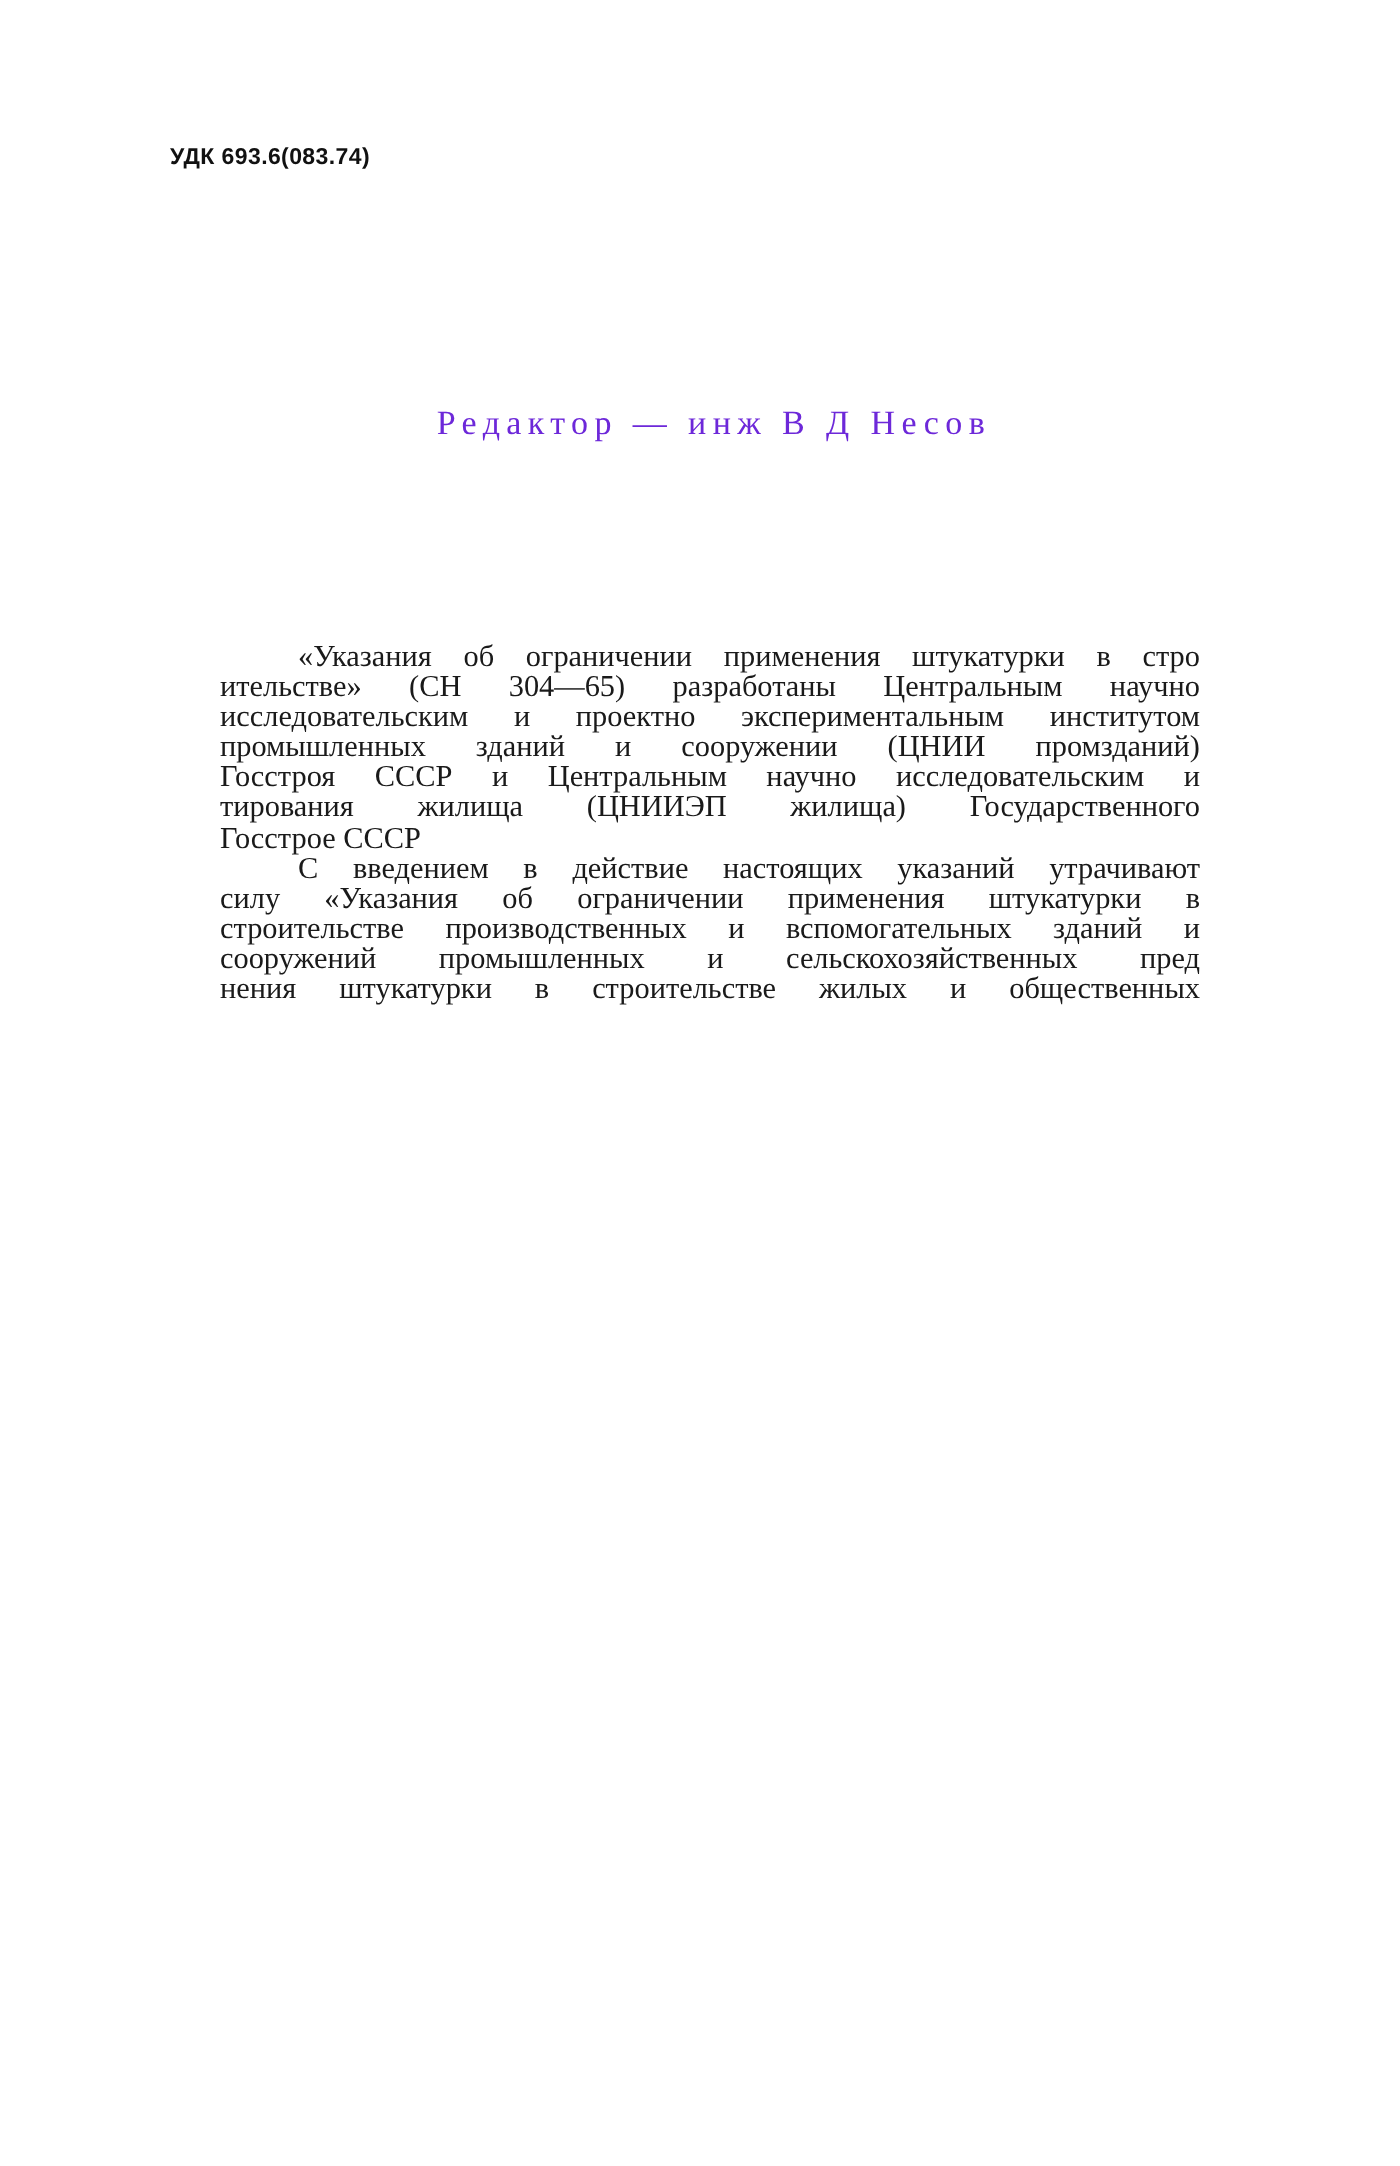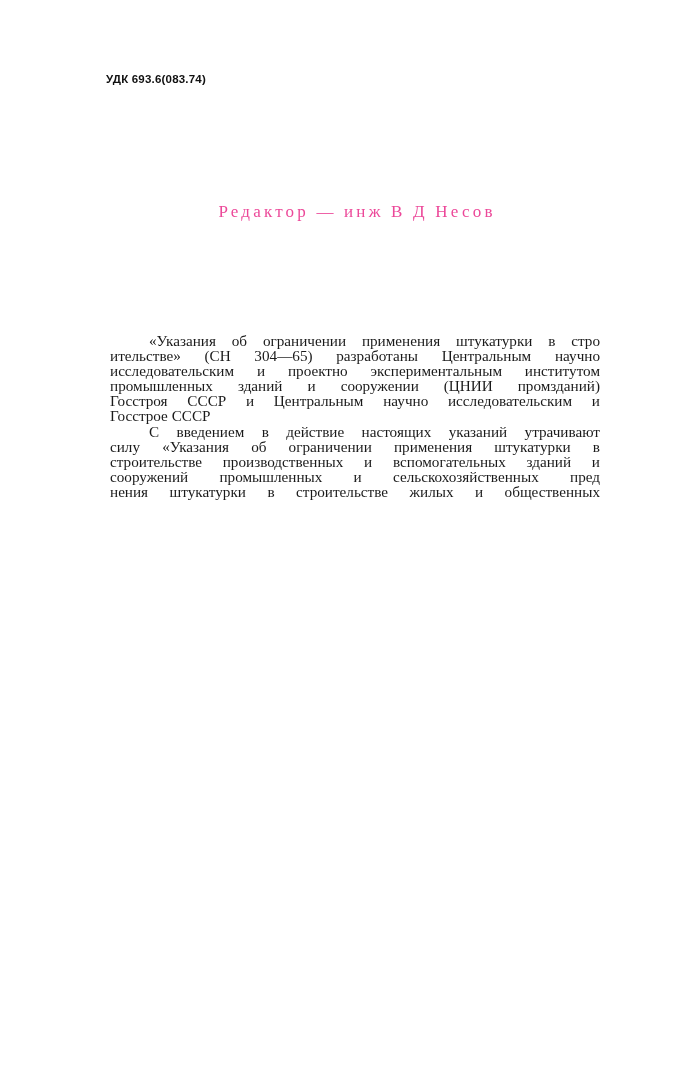--- a/index.html
+++ b/index.html
@@ -2,32 +2,32 @@
 <html><head>
   <meta charset="utf-8">
   <style>
     html, body { margin: 0; padding: 0; }
     body {
       width: 700px; height: 1083px; background: #ffffff; position: relative;
       overflow: hidden; color: #1a1a1a;
       font-family: "Liberation Serif", "DejaVu Serif", serif;
     }
     .udk {
-      position: absolute; left: 106px; top: 73px;
+      position: absolute; left: 85px; top: 73px;
       font-family: "Liberation Sans", "DejaVu Sans", sans-serif;
       font-weight: bold; font-size: 11.5px; letter-spacing: 0.2px; color: #111;
     }
     .editor {
       position: absolute; left: 0; width: 700px; top: 202px; text-align: center;
-      font-size: 17px; letter-spacing: 3.2px; color: #ec4899;
+      font-size: 17px; letter-spacing: 3.2px; color: #6d28d9;
       padding-left: 14px; box-sizing: border-box;
     }
     .body-text {
       position: absolute; left: 110px; top: 321px; width: 490px;
-      font-size: 15.2px; line-height: 15.1px; margin-top: 12px;
+      font-size: 15.2px; line-height: 15.1px;
     }
     .line {
       display: block; white-space: nowrap; text-align: justify; text-align-last: justify;
       height: 15.1px;
     }
     .line.last { text-align-last: left; }
     .line.indent { padding-left: 39px; }
   </style>
 </head>
 <body>
@@ -37,20 +37,21 @@
 
   <div class="editor">Редактор — инж В Д Несов</div>
 
   <div class="body-text">
     <div>
       <span class="line indent">«Указания об ограничении применения штукатурки в стро</span>
       <span class="line">ительстве» (СН 304—65) разработаны Центральным научно</span>
       <span class="line">исследовательским и проектно экспериментальным институтом</span>
       <span class="line">промышленных зданий и сооружении (ЦНИИ промзданий)</span>
       <span class="line">Госстроя СССР и Центральным научно исследовательским и</span>
+      <span class="line">тирования жилища (ЦНИИЭП жилища) Государственного</span>
       <span class="line last">Госстрое СССР</span>
     </div>
     <div>
       <span class="line indent">С введением в действие настоящих указаний утрачивают</span>
       <span class="line">силу «Указания об ограничении применения штукатурки в</span>
       <span class="line">строительстве производственных и вспомогательных зданий и</span>
       <span class="line">сооружений промышленных и сельскохозяйственных пред</span>
       <span class="line">нения штукатурки в строительстве жилых и общественных</span>
     </div>
   </div>

